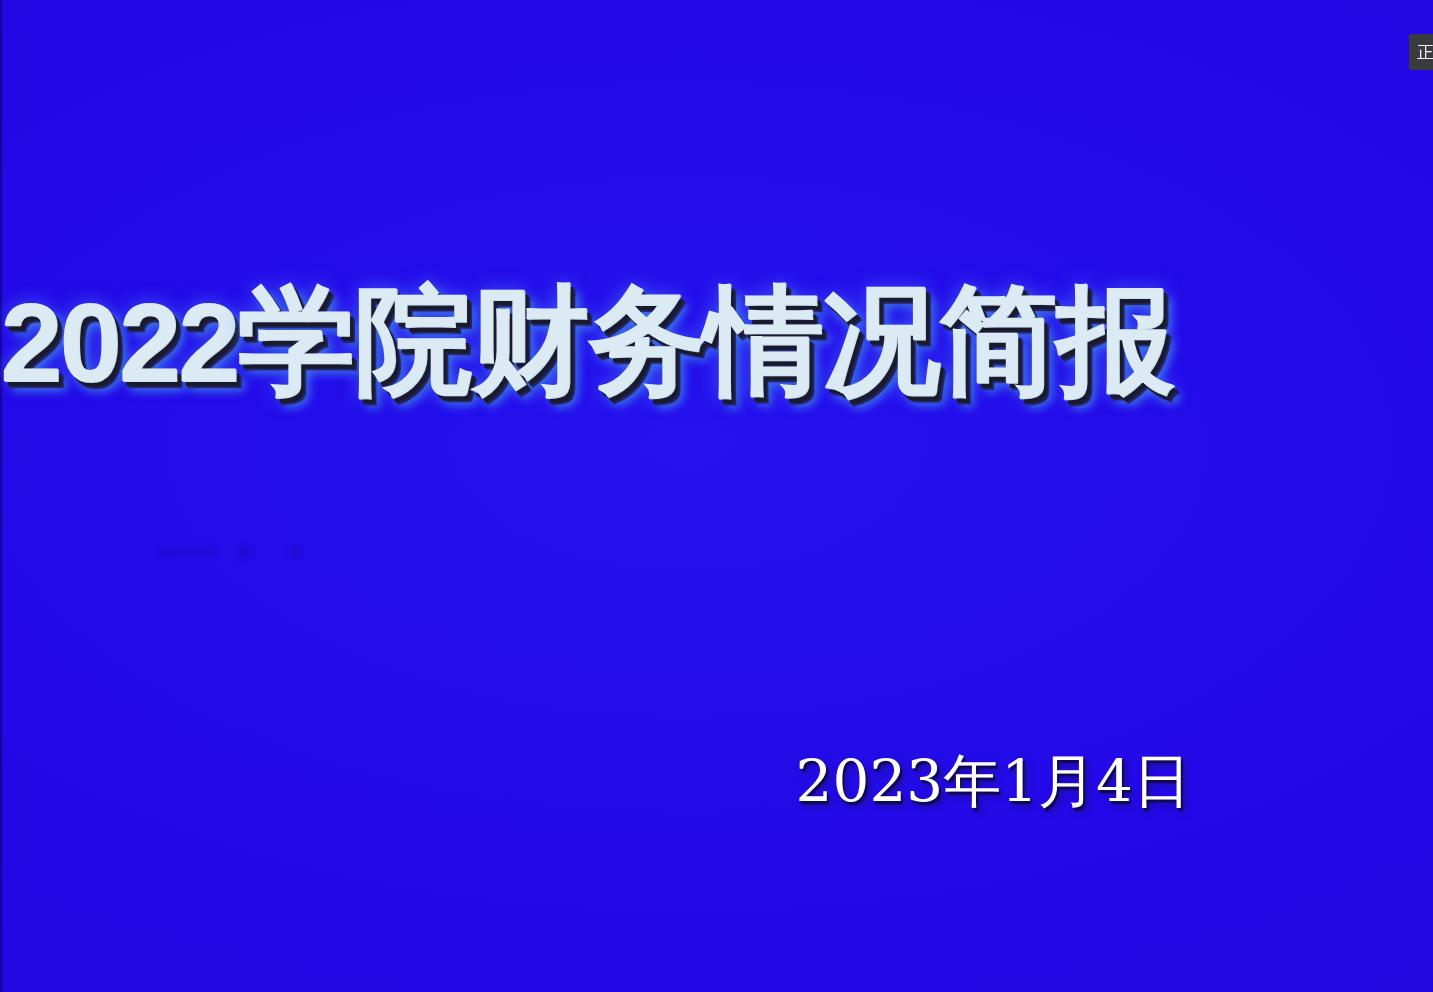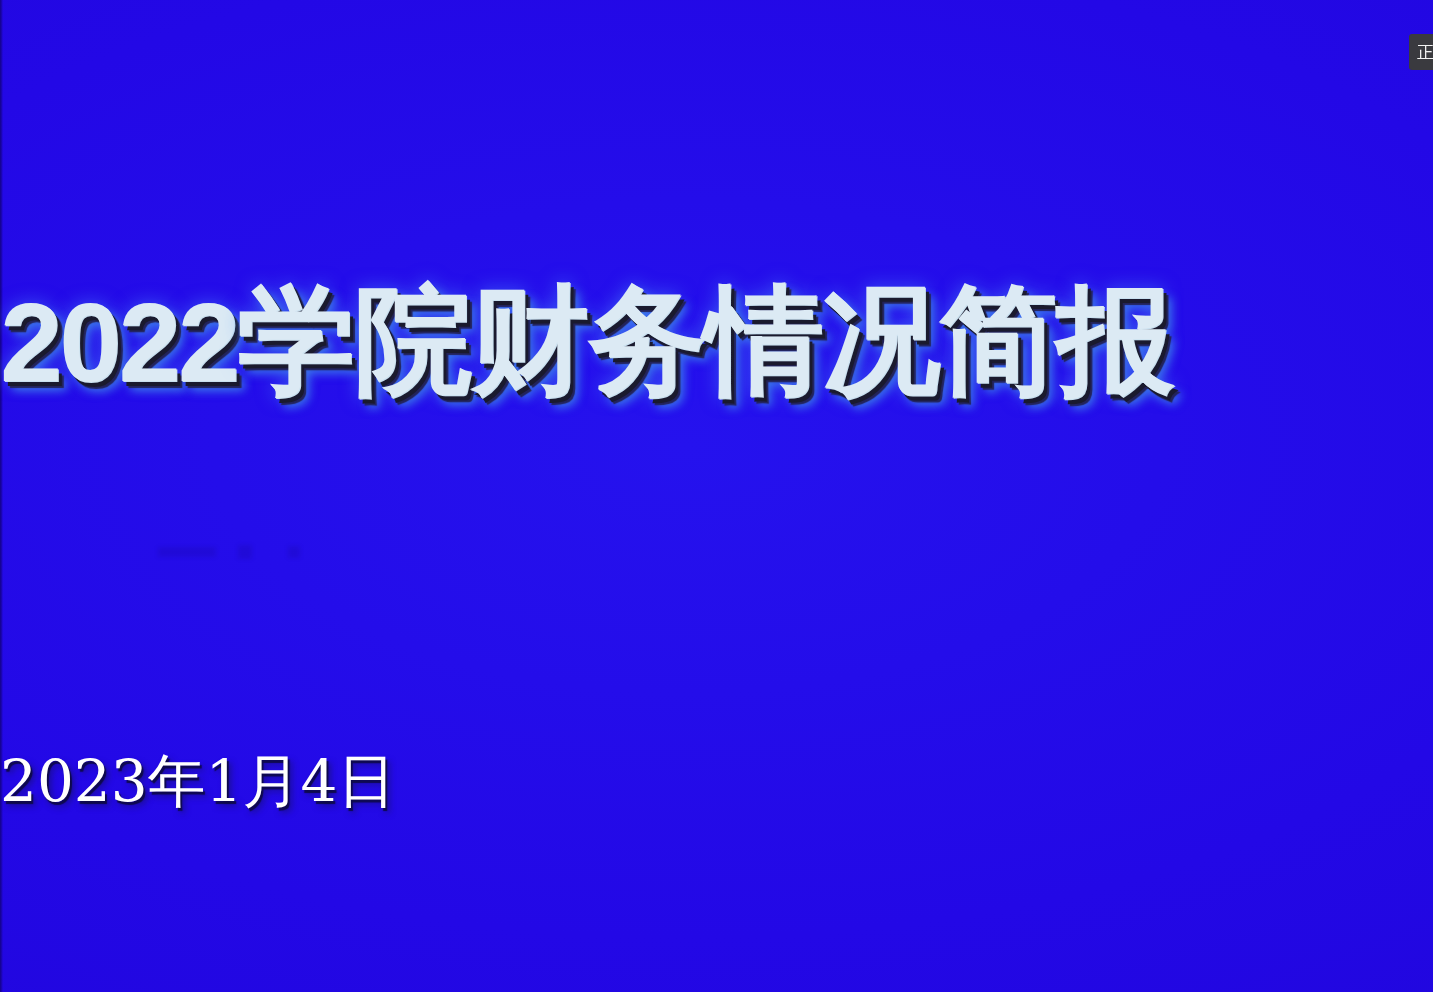--- a/index.html
+++ b/index.html
@@ -67,21 +67,21 @@
     font-weight: bold;
     font-size: 118px;
   }
 
   
   #date-block {
     position: absolute;
     left: 0;
     top: 752px;
     width: 1191px;
-    text-align: left;
+    text-align: right;
     white-space: nowrap;
     line-height: 1;
   }
   .date-text {
     display: inline-block;
     font-family: "DejaVu Serif", "Liberation Serif", serif;
     font-size: 58px;
     font-weight: normal;
     color: #FFFFFF;
     letter-spacing: 0px;

